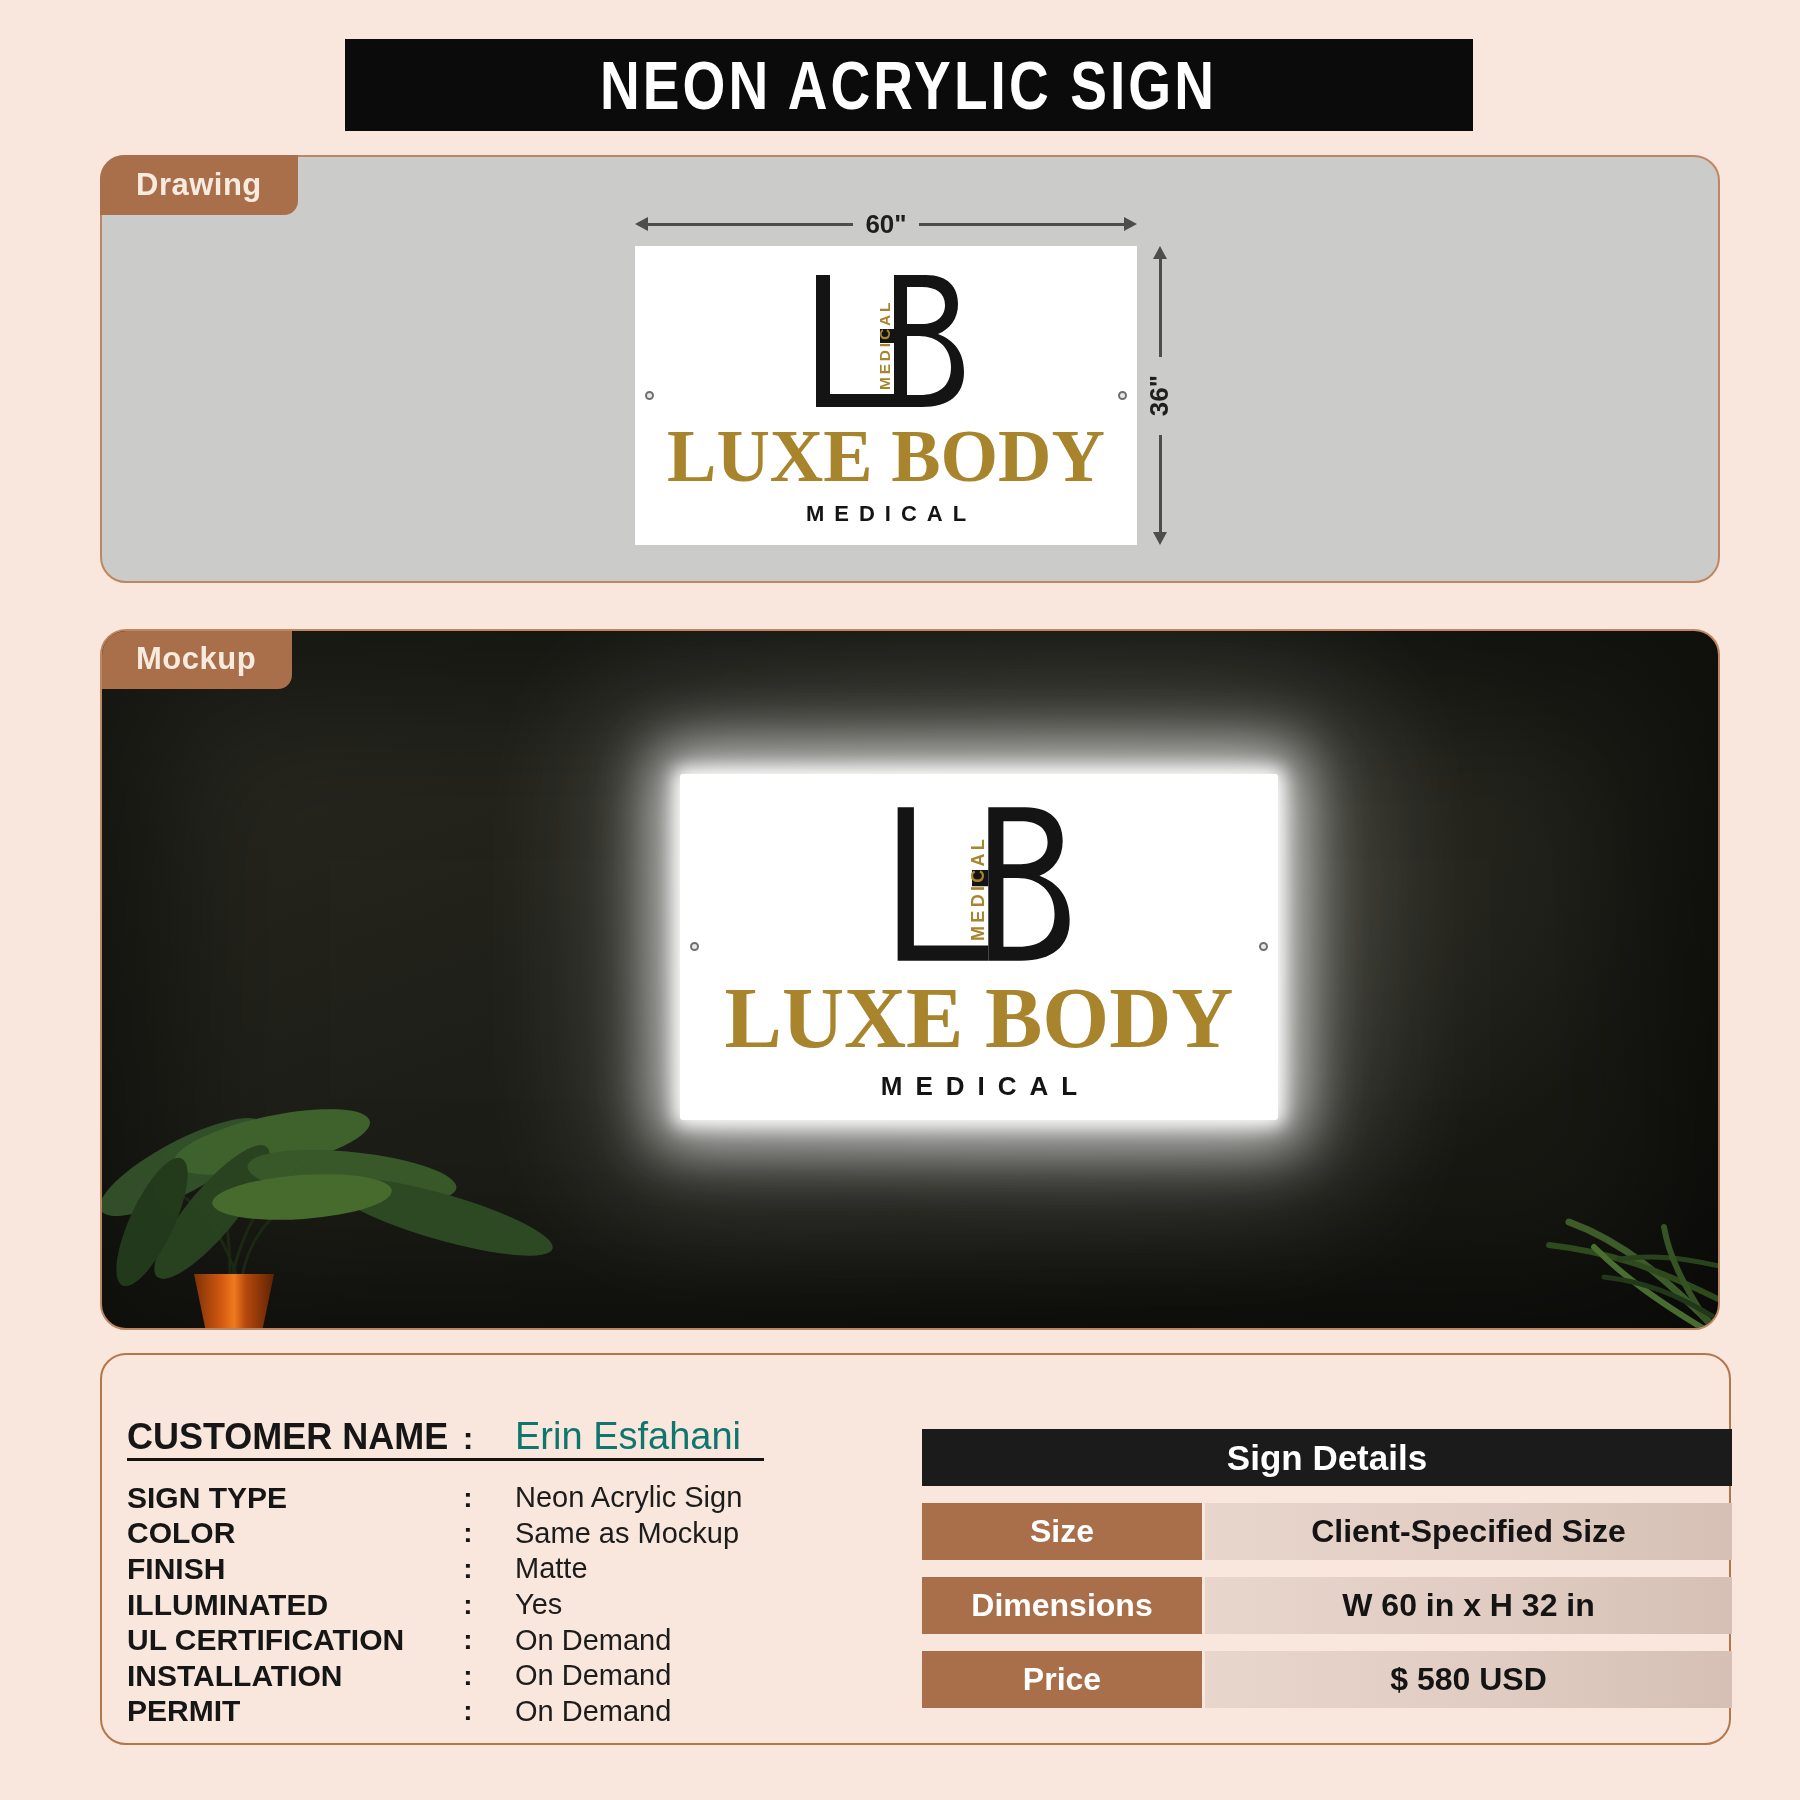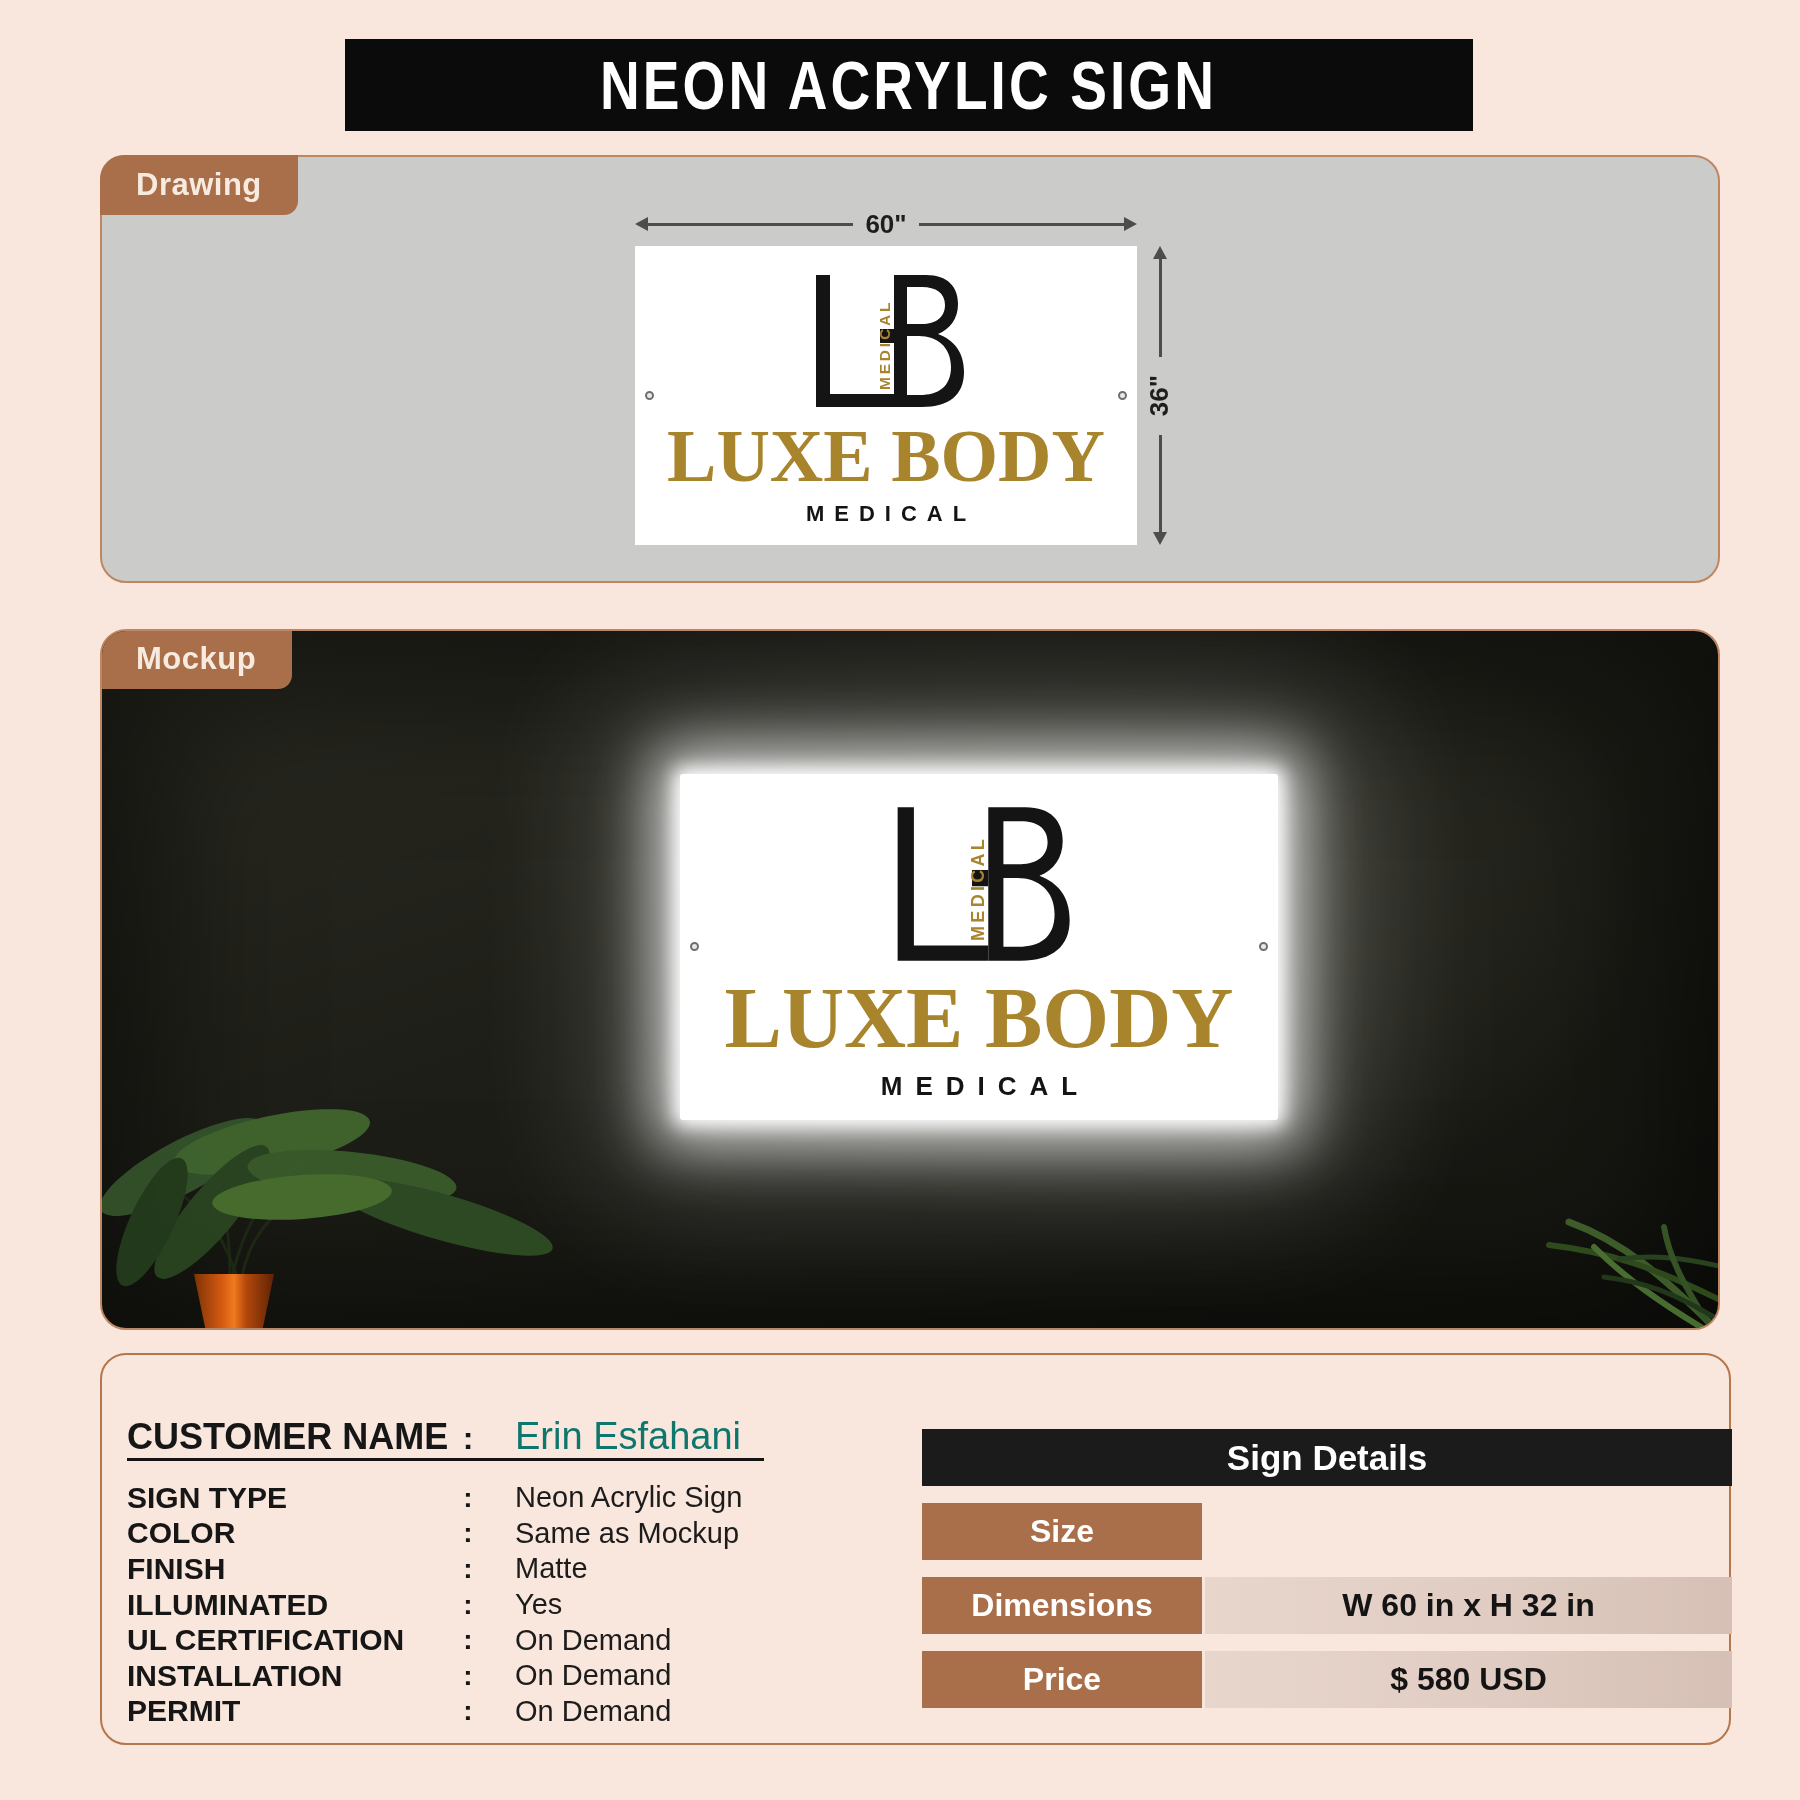--- a/index.html
+++ b/index.html
@@ -270,20 +270,21 @@
       </div>
 
     <div class="sign-table">
       <div class="sign-table-header">
         <span>Sign Details</span>
       </div>
       <div>
 
           <div class="trow">
             <div class="tlabel">Size</div>
+            <div class="tvalue">Client-Specified Size</div>
           </div>
 
           <div class="trow">
             <div class="tlabel">Dimensions</div>
             <div class="tvalue">W 60 in x H 32 in</div>
           </div>
 
           <div class="trow">
             <div class="tlabel">Price</div>
             <div class="tvalue">$ 580 USD</div>

